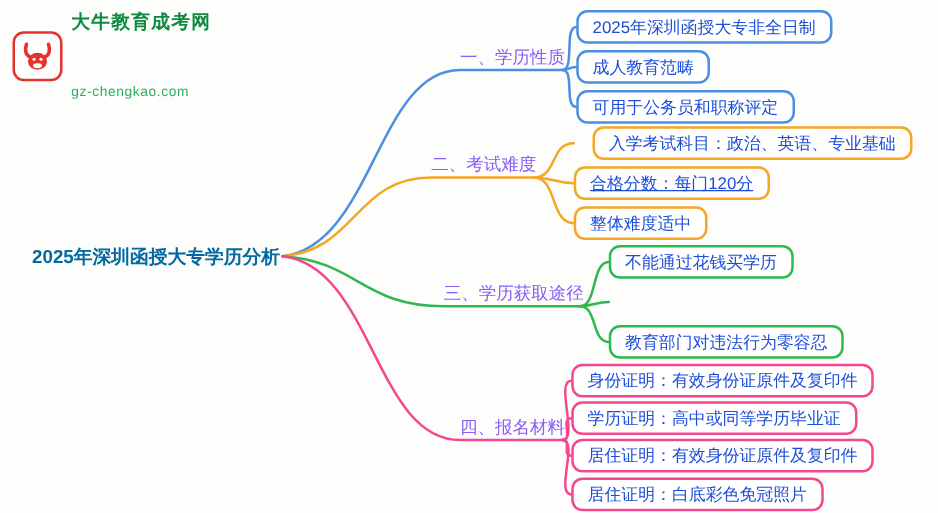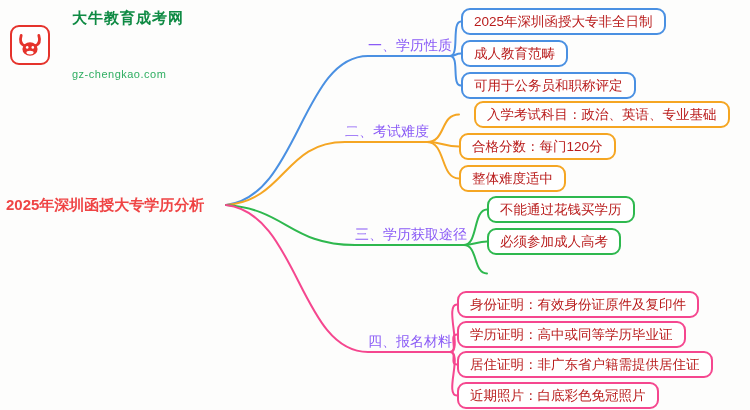--- a/index.html
+++ b/index.html
@@ -18,21 +18,21 @@
     position:absolute;
     left:0;top:0;
     width:750px;height:410px;
   }
   
   .logo{
     position:absolute;
     left:10px;top:9px;
     display:flex;
     align-items:center;
-    gap:22px;
+    gap:7px;
   }
   .logo-badge{
     width:40px;height:40px;
     background:#ffffff;
     border:2px solid #e5332c;
     border-radius:9px;
     box-sizing:border-box;
     display:flex;
     align-items:center;
     justify-content:center;
@@ -47,24 +47,24 @@
     font-size:11px;
     line-height:13px;
     letter-spacing:.5px;
     margin-top:41px;
   }
   
   .root{
     position:absolute;
     left:6px;top:196px;
     width:218px;
-    text-align:left;
+    text-align:right;
     font-size:15px;
     font-weight:600;
-    color:#ef4444;
+    color:#0369a1;
     white-space:nowrap;
   }
   
   .branch-label{
     position:absolute;
     height:20px;
     line-height:20px;
     font-size:14px;
     color:#8b5cf6;
     white-space:nowrap;
@@ -73,21 +73,21 @@
   .leaf{
     position:absolute;
     height:27px;
     line-height:23px;
     box-sizing:border-box;
     border:2px solid #84cc16;
     border-radius:9px;
     background:#ffffff;
     padding:0 11px;
     font-size:13.5px;
-    color:#b91c1c;
+    color:#1d4ed8;
     white-space:nowrap;
   }
 </style>
 </head>
 <body>
 
 <div class="canvas">
 
   <svg class="links" width="750" height="410" viewBox="0 0 750 410" xmlns="http://www.w3.org/2000/svg">
     <g fill="none" stroke-width="2" stroke-linecap="round">
@@ -136,24 +136,24 @@
   <div class="branch-label" style="left:368px;top:35px">一、学历性质</div>
   <div class="branch-label" style="left:355px;top:224px">三、学历获取途径</div>
   <div class="branch-label" style="left:345px;top:121px">二、考试难度</div>
   <div class="branch-label" style="left:368px;top:331px">四、报名材料</div>
 
   <div class="leaf" style="left: 461px; top: 8px; border-color: rgb(74, 144, 226);">2025年深圳函授大专非全日制</div>
   <div class="leaf" style="left: 461px; top: 40px; border-color: rgb(74, 144, 226);">成人教育范畴</div>
   <div class="leaf" style="left: 461px; top: 72px; border-color: rgb(74, 144, 226);">可用于公务员和职称评定</div>
 
   <div class="leaf" style="left: 459px; top: 101px; border-color: rgb(245, 166, 35); margin-left: 15px;">入学考试科目：政治、英语、专业基础</div>
-  <div class="leaf" style="left: 459px; top: 133px; border-color: rgb(245, 166, 35);">合格分数：每门120分</div>
+  <div class="leaf" style="left: 459px; top: 133px; border-color: rgb(245, 166, 35); text-decoration: underline;">合格分数：每门120分</div>
   <div class="leaf" style="left: 459px; top: 165px; border-color: rgb(245, 166, 35);">整体难度适中</div>
 
   <div class="leaf" style="left: 487px; top: 196px; border-color: rgb(46, 184, 78);">不能通过花钱买学历</div>
-  <div class="leaf" style="left: 487px; top: 228px; border-color: rgb(46, 184, 78);">必须参加成人高考</div>
+  <div class="leaf" style="left: 487px; top: 260px; border-color: rgb(46, 184, 78);">教育部门对违法行为零容忍</div>
 
   <div class="leaf" style="left: 457px; top: 291px; border-color: rgb(245, 71, 143);">身份证明：有效身份证原件及复印件</div>
   <div class="leaf" style="left: 457px; top: 321px; border-color: rgb(245, 71, 143);">学历证明：高中或同等学历毕业证</div>
-  <div class="leaf" style="left: 457px; top: 351px; border-color: rgb(245, 71, 143);">居住证明：非广东省户籍需提供居住证</div>
-  <div class="leaf" style="left: 457px; top: 382px; border-color: rgb(245, 71, 143);">近期照片：白底彩色免冠照片</div>
+  <div class="leaf" style="left: 457px; top: 351px; border-color: rgb(245, 71, 143);">居住证明：有效身份证原件及复印件</div>
+  <div class="leaf" style="left: 457px; top: 382px; border-color: rgb(245, 71, 143);">居住证明：白底彩色免冠照片</div>
 
 </div>
 
 </body></html>

